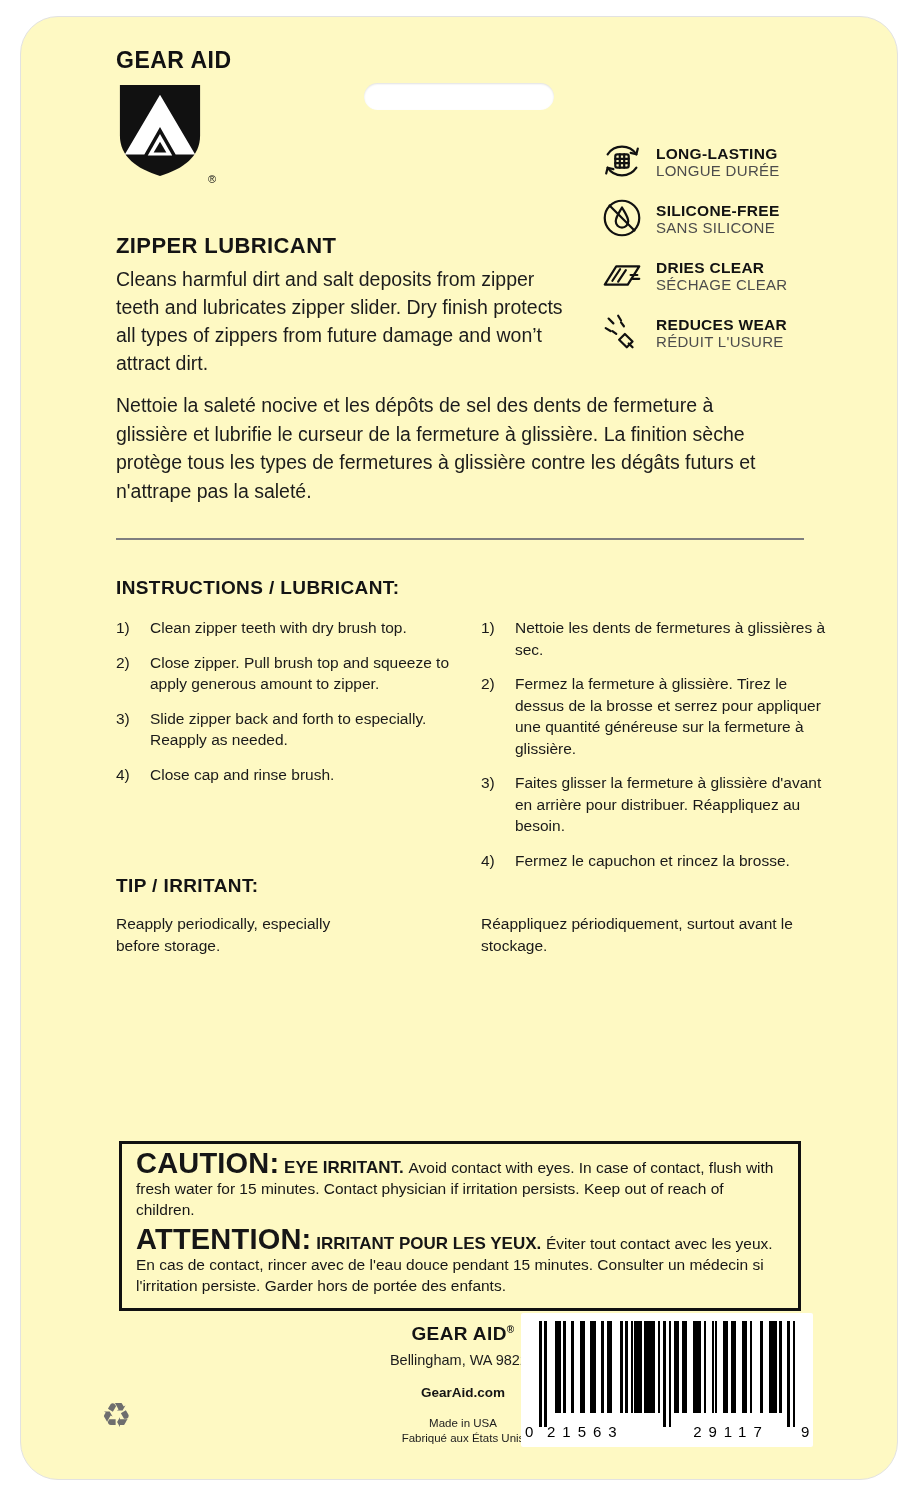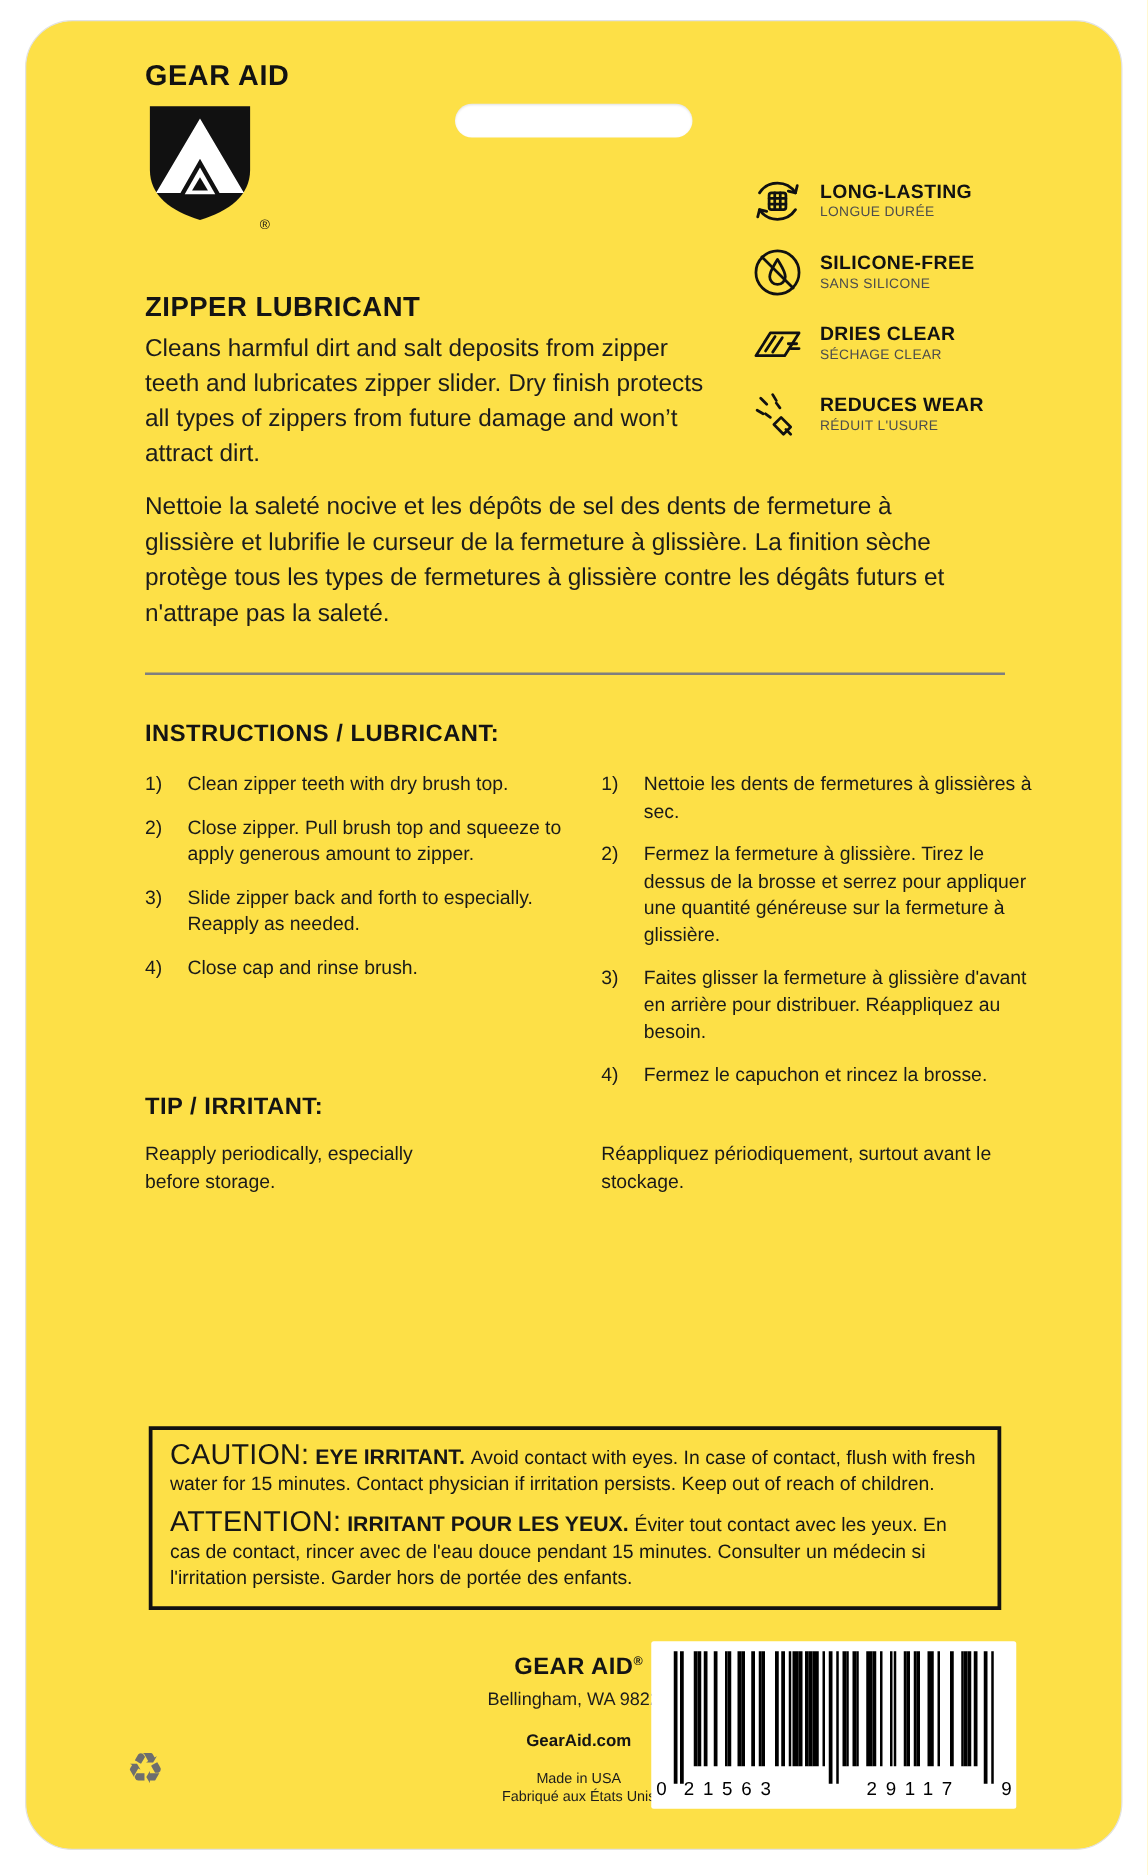--- a/index.html
+++ b/index.html
@@ -4,38 +4,38 @@
 <style>
   * { margin:0; padding:0; box-sizing:border-box; }
   body {
     width:918px; height:1500px; margin:0; background:#ffffff;
     font-family:"Liberation Sans", sans-serif; color:#141414;
     position:relative; overflow:hidden;
   }
   .page { position:relative; width:918px; height:1500px; background:#ffffff; }
   .card {
     position:absolute; left:20px; top:16px; width:878px; height:1464px;
-    background:#fde047; border:1px solid #e2e2e2; border-radius:38px;
+    background:#fef9c3; border:1px solid #e2e2e2; border-radius:38px;
   }
   .hang-hole {
     position:absolute; left:50%; margin-left:-95px; top:66px;
     width:190px; height:27px; border-radius:14px; background:#ffffff;
     box-shadow: inset 0 1px 2px rgba(0,0,0,0.12);
   }
   
   .logo { position:absolute; left:95px; top:30px; width:120px; }
   .wordmark { font-size:23px; font-weight:700; letter-spacing:0.5px; color:#121212; }
   .shield { position:relative; width:88px; margin-top:7px; }
   .shield .reg { position:absolute; right:-12px; bottom:-2px; font-size:11px; color:#121212; }
   
   .features { position:absolute; left:578px; top:122px; display:flex; flex-direction:column; gap:13px; }
   .feature { display:flex; align-items:center; gap:11px; height:44px; }
   .f-icon { width:46px; height:46px; flex:0 0 46px; }
   .f-title { font-size:15.5px; font-weight:700; letter-spacing:0.3px; color:#121212; line-height:18px; }
-  .f-sub { font-size:11px; color:#4c4c4c; letter-spacing:0.3px; line-height:15px; }
+  .f-sub { font-size:15px; color:#4c4c4c; letter-spacing:0.3px; line-height:15px; }
   
   .title { position:absolute; left:95px; top:216px; font-size:22px; font-weight:700; letter-spacing:0.4px; }
   .desc-en { position:absolute; left:95px; top:248px; width:450px; font-size:19.5px; line-height:28px; font-weight:500; color:#1c1c1c; }
   .desc-fr { position:absolute; left:95px; top:374px; width:660px; font-size:19.5px; line-height:28.5px; font-weight:500; color:#1c1c1c; }
   .divider { position:absolute; left:95px; top:521px; width:688px; height:1.5px; background:#7f7f7f; }
   .h-ins { position:absolute; left:95px; top:560px; font-size:19px; font-weight:700; letter-spacing:0.4px; }
   .ins-col { position:absolute; top:600px; }
   .ins-en { left:95px; width:340px; }
   .ins-fr { left:460px; width:350px; }
   .ins-item { display:flex; margin-bottom:13px; font-size:15.5px; line-height:21.5px; color:#1a1a1a; }
@@ -43,21 +43,21 @@
   .h-tip { position:absolute; left:95px; top:858px; font-size:19px; font-weight:700; letter-spacing:0.4px; }
   .tip-en { position:absolute; left:95px; top:896px; width:262px; font-size:15.5px; line-height:21.5px; color:#1a1a1a; }
   .tip-fr { position:absolute; left:460px; top:896px; width:345px; font-size:15.5px; line-height:21.5px; color:#1a1a1a; }
   
   .caution {
     position:absolute; left:98px; top:1124px; width:682px;
     border:3px solid #111; padding:9px 14px 12px 14px;
   }
   .caution p { font-size:15.5px; line-height:21px; color:#161616; }
   .caution p + p { margin-top:9px; }
-  .c-label { font-size:23px; font-weight:400; letter-spacing:0.2px; }
+  .c-label { font-size:29px; font-weight:700; letter-spacing:0.2px; }
   .c-bold { font-size:17px; font-weight:700; }
   
   .footer { position:absolute; left:282px; top:1306px; width:320px; text-align:center; }
   .ft-brand { font-size:19px; font-weight:700; letter-spacing:0.4px; }
   .ft-brand sup { font-size:10px; }
   .ft-addr { font-size:14.5px; margin-top:7px; color:#1c1c1c; }
   .ft-web { font-size:13.5px; font-weight:700; margin-top:17px; }
   .ft-made { font-size:11.5px; line-height:15px; margin-top:16px; color:#1c1c1c; }
   
   .barcode-box {

